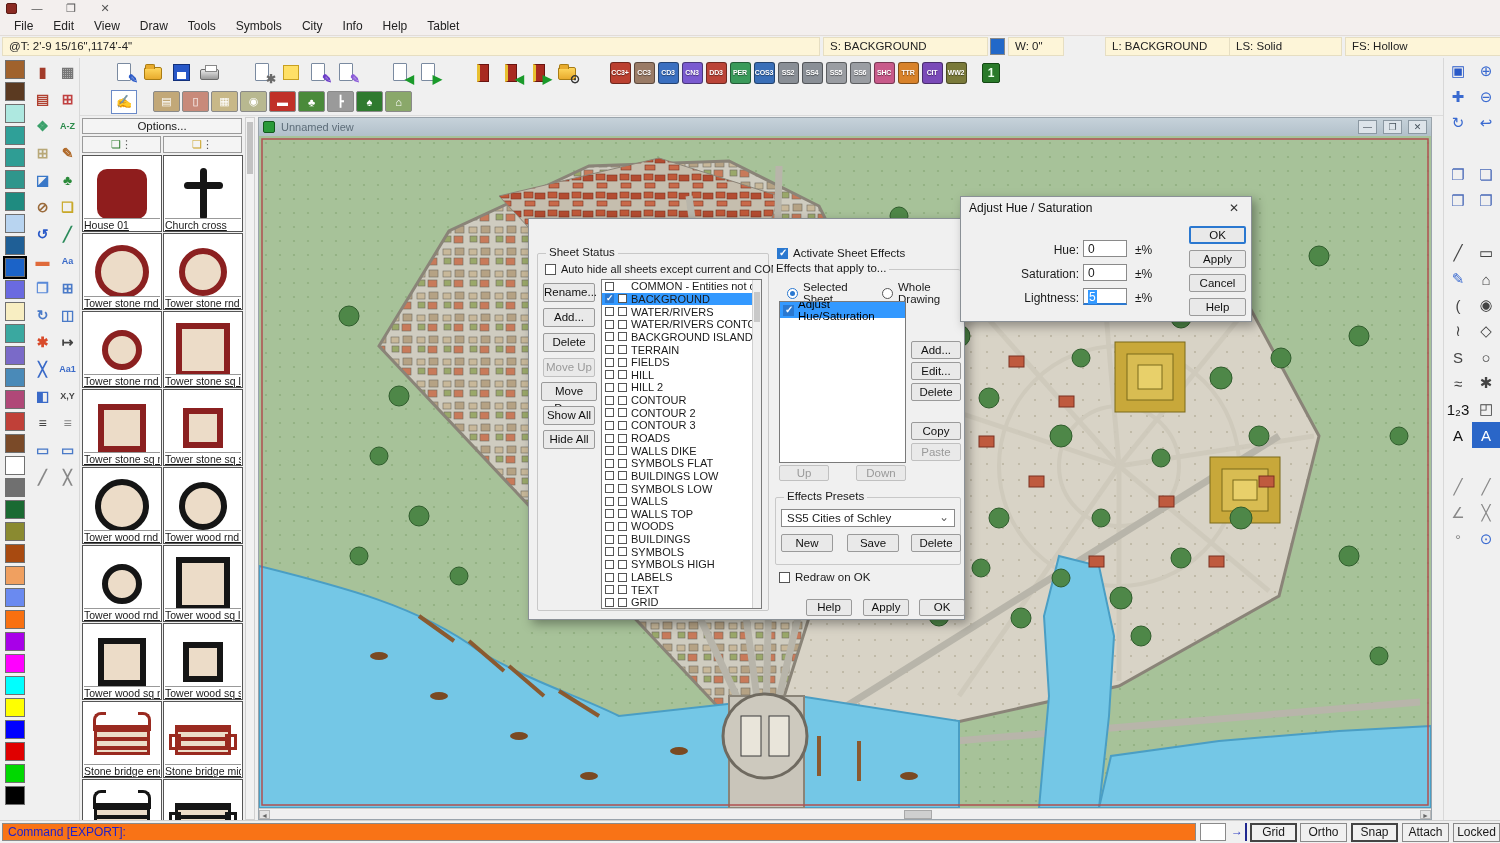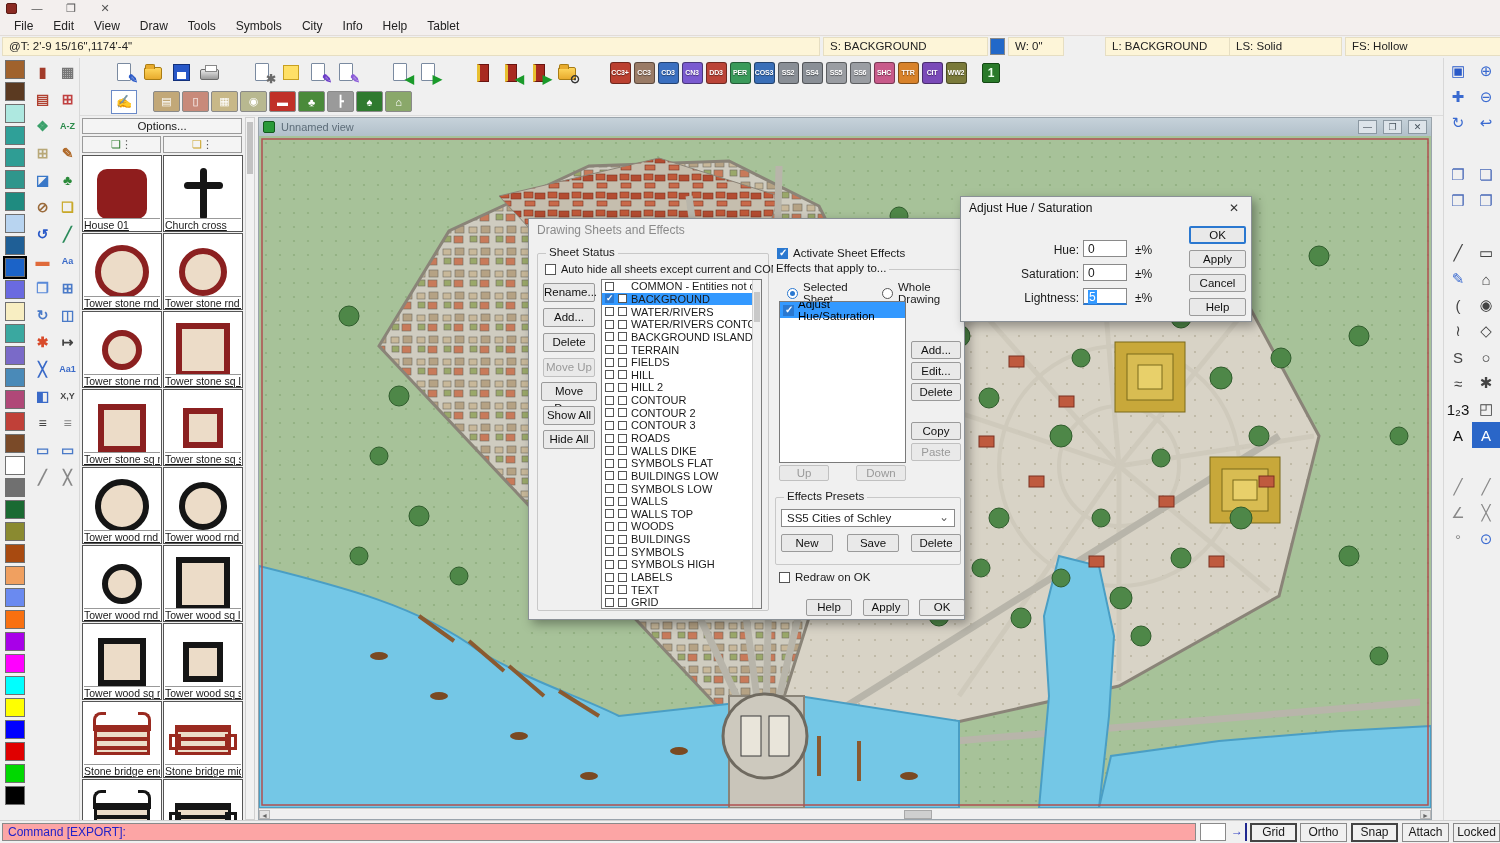--- a/index.html
+++ b/index.html
@@ -121,21 +121,21 @@
   .select{position:absolute;background:#fff;border:1px solid #8a8a8a;font-size:11.5px;line-height:16px;padding:0 18px 0 5px;}
   .select::after{content:"⌄";position:absolute;right:5px;top:-1px;color:#555;}
   .field{position:absolute;background:#fff;border:1px solid #8a8a8a;font-size:12px;padding:1px 4px;}
   .field.focus{border-bottom:2px solid #2a78d0;}
   .field .selval{background:#3399ff;color:#fff;padding:0 1px;}
   .flabel{position:absolute;font-size:12px;text-align:right;}
   .fsuffix{position:absolute;font-size:12px;}
 
   
   #cmdbar{position:absolute;left:0;top:820px;width:1500px;height:23px;background:#f0f0f0;border-top:1px solid #d0d0d0;}
-  #cmd-input{position:absolute;left:2px;top:2px;width:1194px;height:18px;background:#fca5a5;border:1px solid #8a8a8a;color:#2222c8;font-size:12px;line-height:16px;padding:0 5px;}
+  #cmd-input{position:absolute;left:2px;top:2px;width:1194px;height:18px;background:#f97316;border:1px solid #8a8a8a;color:#2222c8;font-size:12px;line-height:16px;padding:0 5px;}
   #cmd-mini{position:absolute;left:1200px;top:2px;width:26px;height:18px;background:#fff;border:1px solid #8a8a8a;}
   #cmd-arrow{position:absolute;left:1229px;top:2px;width:18px;height:18px;text-align:center;line-height:16px;color:#2838c0;font-weight:bold;border-right:2px solid #202890;}
   .tg{position:absolute;top:2px;width:47px;height:19px;text-align:center;line-height:16px;font-size:12px;background:#f0f0f0;border:1px solid #8a8a8a;}
   .tg[data-active="true"]{border:2px solid #444;line-height:14px;}
 </style>
 </head>
 <body>
 
 <div id="titlebar">
   <span id="app-icon"></span>
@@ -633,23 +633,20 @@
     <span class="rticon" data-sel="false" style="color: rgb(0, 0, 0);"></span>
     <span class="rticon" data-sel="false" style="color: rgb(136, 136, 136);">╱</span>
     <span class="rticon" data-sel="false" style="color: rgb(136, 136, 136);">╱</span>
     <span class="rticon" data-sel="false" style="color: rgb(136, 136, 136);">∠</span>
     <span class="rticon" data-sel="false" style="color: rgb(136, 136, 136);">╳</span>
     <span class="rticon" data-sel="false" style="color: rgb(136, 136, 136);">°</span>
     <span class="rticon" data-sel="false" style="color: rgb(58, 106, 208);">⊙</span>
   </div>
 
 <div class="dialog" id="sheets-dialog" style="left:528px;top:218px;width:437px;height:402px;">
-  <div class="dlg-title" style="color:#8a8a8a;">
-    <span>Drawing Sheets and Effects</span>
-  </div>
   <div class="grp" style="left:8px;top:34px;width:232px;height:358px;">
     <span class="grp-label">Sheet Status</span>
   </div>
   <div style="position:absolute;left:16px;top:44px;display:flex;gap:5px;align-items:center;font-size:11px;">
     <span class="cb" data-state="unchecked"></span>
     <span>Auto hide all sheets except current and COMMON</span>
   </div>
   <div class="btn" style="left:14px;top:64px;width:52px;height:19px;line-height:17px;">Rename...</div>
   <div class="btn" style="left:14px;top:89px;width:52px;height:19px;line-height:17px;">Add...</div>
   <div class="btn" style="left:14px;top:114px;width:52px;height:19px;line-height:17px;">Delete</div>

